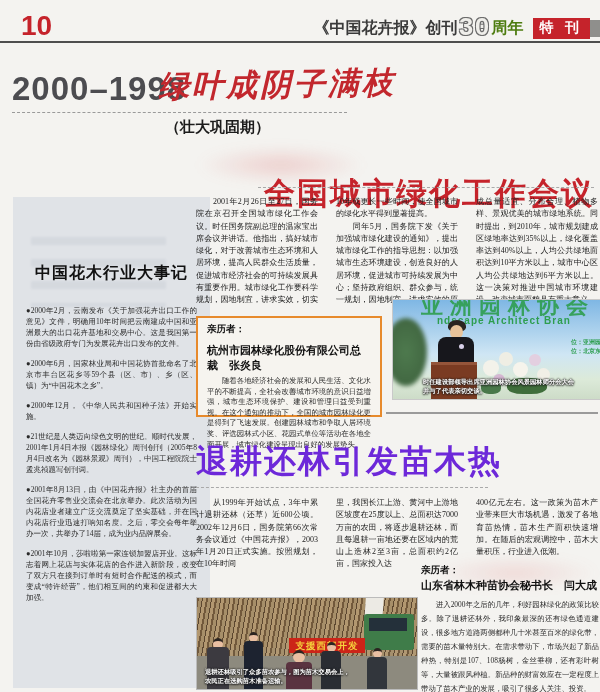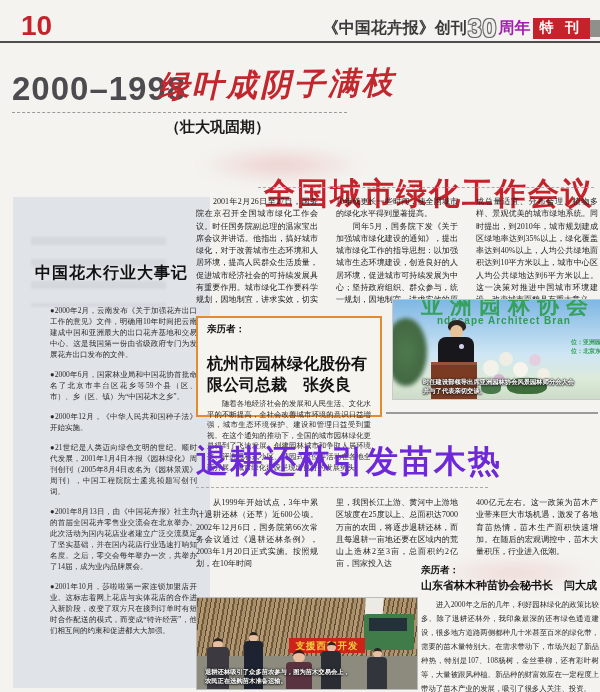--- a/index.html
+++ b/index.html
@@ -6,24 +6,24 @@
   .page{position:relative;width:600px;height:692px;background:#f4f3f0;overflow:hidden;
         font-family:"Liberation Serif","DejaVu Serif",serif;color:#222;}
 
   
   .page-num{position:absolute;left:21px;top:10px;font-family:"Liberation Sans","DejaVu Sans",sans-serif;
             font-weight:bold;font-size:28px;color:#c5232b;}
   .section-box{position:absolute;left:52px;top:17px;background:#d8d7d2;border:1px solid #b5b4af;
                color:#c5232b;font-weight:bold;font-size:13px;letter-spacing:2px;padding:1px 7px 2px;}
   .mast-right{position:absolute;right:10px;top:14px;display:flex;align-items:center;z-index:2;}
   .pub-title{font-weight:bold;font-size:16px;color:#3a3a3a;}
-  .anniv-num{font-family:Liberation Sans, sans-serif;font-weight:bold;font-size:25px;
+  .anniv-num{font-family:Liberation Mono, monospace;font-weight:bold;font-size:25px;
              color:#efeeea;letter-spacing:1px;margin:0 1px;
              text-shadow:-1px -1px 0 #6b6b6b,1px -1px 0 #6b6b6b,-1px 1px 0 #6b6b6b,1px 1px 0 #6b6b6b;}
-  .anniv-suffix{font-weight:bold;font-size:16px;color:#a21caf;margin-right:2px;}
+  .anniv-suffix{font-weight:bold;font-size:16px;color:#4d7c0f;margin-right:9px;}
   .special-tail{position:absolute;right:0;top:20px;width:52px;height:17px;background:#8f8f8c;z-index:1;}
   .special-box{position:relative;z-index:3;background:#c5232b;color:#fff;font-weight:bold;font-size:14px;
                letter-spacing:4px;padding:1px 7px 2px;}
   .mast-rule{position:absolute;left:0;top:41px;width:600px;height:2px;background:#4e4e4e;}
 
   
   .era-years{position:absolute;left:12px;top:70px;font-family:"Liberation Sans","DejaVu Sans",sans-serif;
              font-weight:bold;font-size:33px;color:#4c4c50;letter-spacing:1px;}
   .era-slogan{position:absolute;left:158px;top:64px;font-style:italic;font-weight:bold;font-size:31px;
               color:#c2272d;letter-spacing:3px;transform:rotate(-1deg);}
@@ -32,38 +32,38 @@
            font-size:15px;color:#1c1c1c;}
 
   
   .sidebar{position:absolute;left:13px;top:197px;width:197px;height:491px;background:#e0e3e7;box-sizing:border-box;padding-left:11px;}
   .sb-ghost{position:absolute;left:18px;top:40px;width:135px;height:70px;opacity:.10;filter:blur(1px);
             background:repeating-linear-gradient(#7a8898 0 8px,transparent 8px 22px);}
   .sb-title{position:absolute;left:0;top:66px;width:100%;text-align:center;font-weight:bold;font-size:16px;
             color:#111;letter-spacing:1px;font-family:"Liberation Sans","DejaVu Sans",sans-serif;}
   .sb-items{position:absolute;left:13px;right:13px;top:108px;font-size:7.5px;line-height:11px;
             text-align:justify;color:#2a2a2a;}
-  .sb-item{margin-bottom:9px;margin-left:24px;}
+  .sb-item{margin-bottom:9px;}
 
   
   .ghost-blob{position:absolute;border-radius:50%;filter:blur(6px);pointer-events:none;}
   .gb1{left:196px;top:146px;width:170px;height:38px;background:radial-gradient(rgba(215,80,80,.22),rgba(215,80,80,0) 70%);}
   .gb2{left:430px;top:556px;width:170px;height:34px;background:radial-gradient(rgba(215,80,80,.16),rgba(215,80,80,0) 70%);}
   .headline1{position:absolute;right:6px;top:142px;font-family:"Liberation Sans","DejaVu Sans",sans-serif;
              font-weight:bold;font-size:31px;color:#c5232b;letter-spacing:2px;white-space:nowrap;margin-top:31px;}
   .hl1-rule{position:absolute;left:258px;right:6px;top:187px;border-top:1px dashed #a9a9a9;}
   .coltext{position:absolute;width:122px;font-size:8px;line-height:12.3px;text-align:justify;
            color:#222;white-space:pre-line;}
   .a1c{top:196px;height:112px;overflow:hidden;}
   .a1c1{left:196px;} .a1c2{left:336px;} .a1c3{left:476px;height:104px;}
 
   .witness-box{position:absolute;left:196px;top:316px;width:186px;height:101px;box-sizing:border-box;
                border:2px solid #e78a2c;background:#f6f4ef;padding:5px 9px;}
   .wb-label{font-family:"Liberation Sans","DejaVu Sans",sans-serif;font-weight:bold;font-size:9.5px;color:#111;}
-  .wb-name{font-family:"Liberation Sans","DejaVu Sans",sans-serif;font-weight:bold;font-size:16px;color:#111;margin-top:18px;}
+  .wb-name{font-family:"Liberation Sans","DejaVu Sans",sans-serif;font-weight:bold;font-size:11px;color:#111;margin-top:7px;}
   .wb-body{font-size:7.4px;line-height:10.6px;text-align:justify;margin-top:3px;color:#2a2a2a;}
 
   
   .photo1{position:absolute;left:392px;top:299px;width:206px;height:99px;overflow:hidden;border:1px solid #c9c9c9;
           background:linear-gradient(#7fb7e4,#cfe6f4 55%,#dcead9 80%,#cddcc8);padding-left:16px;}
   .p1-tree{position:absolute;left:-8px;top:18px;width:42px;height:68px;border-radius:50%;
            background:radial-gradient(#4e7a4e,#3c5f3c);filter:blur(2px);}
   .p1-cn{position:absolute;left:28px;top:-9px;font-family:"Liberation Sans","DejaVu Sans",sans-serif;
          font-weight:bold;font-size:22px;color:#2e9e4f;letter-spacing:7px;white-space:nowrap;opacity:.9;}
   .p1-en{position:absolute;left:44px;top:15px;font-family:"Liberation Sans","DejaVu Sans",sans-serif;
@@ -184,21 +184,21 @@
     </div>
     <div class="p1-cap">
       <div>时任建设部领导出席亚洲园林协会风景园林师分会大会</div>
       <div>并与了代表亲切交谈。</div>
     </div>
   </div>
   <div class="photo1-rule"></div>
 
   <div class="headline2">退耕还林引发苗木热</div>
   <div class="hl2-rule"></div>
-  <div class="coltext a2c a2c1">　　从1999年开始试点，3年中累计退耕还林（还草）近600公顷。2002年12月6日，国务院第66次常务会议通过《退耕还林条例》，2003年1月20日正式实施。按照规划，在10年时间</div>
+  <div class="coltext a2c a2c1">　　从1999年开始试点，3年中累计退耕还林（还草）近600公顷。2002年12月6日，国务院第66次常务会议通过《中国花卉报》，2003年1月20日正式实施。按照规划，在10年时间</div>
   <div class="coltext a2c a2c2">里，我国长江上游、黄河中上游地区坡度在25度以上、总面积达7000万亩的农田，将逐步退耕还林，而且每退耕一亩地还要在区域内的荒山上造林2至3亩，总面积约2亿亩，国家投入达</div>
   <div class="coltext a2c a2c3">400亿元左右。这一政策为苗木产业带来巨大市场机遇，激发了各地育苗热情，苗木生产面积快速增加。在随后的宏观调控中，苗木大量积压，行业进入低潮。</div>
 
   <div class="ghost-blob gb2"></div>
   <div class="w2-label">亲历者：</div>
   <div class="w2-name">山东省林木种苗协会秘书长　闫大成</div>
   <div class="w2-body">　　进入2000年之后的几年，利好园林绿化的政策比较多。除了退耕还林外，我印象最深的还有绿色通道建设，很多地方道路两侧都种几十米甚至百米的绿化带，需要的苗木量特别大。在需求带动下，市场兴起了新品种热，特别是107、108杨树，金丝垂柳，还有彩叶树等，大量被跟风种植。新品种的财富效应在一定程度上带动了苗木产业的发展，吸引了很多人关注、投资。</div>
 
   <div class="photo2">
     <div class="p2-saplings"></div>

